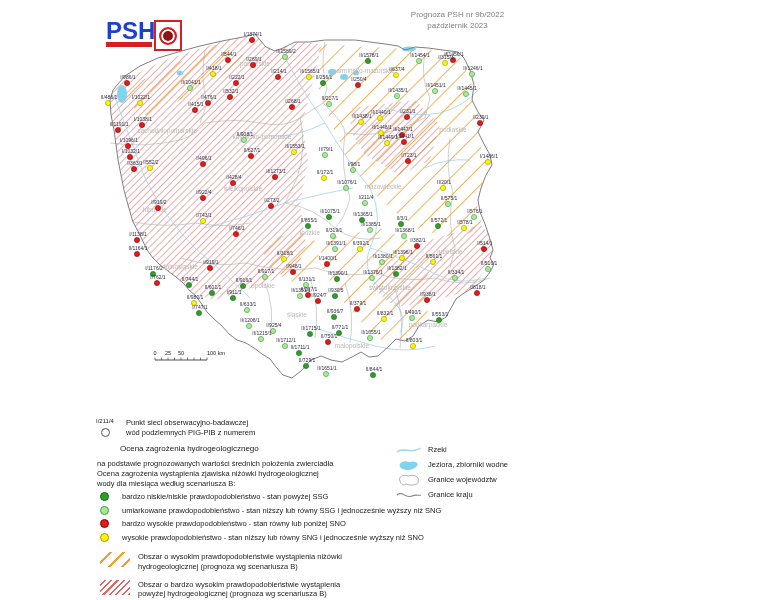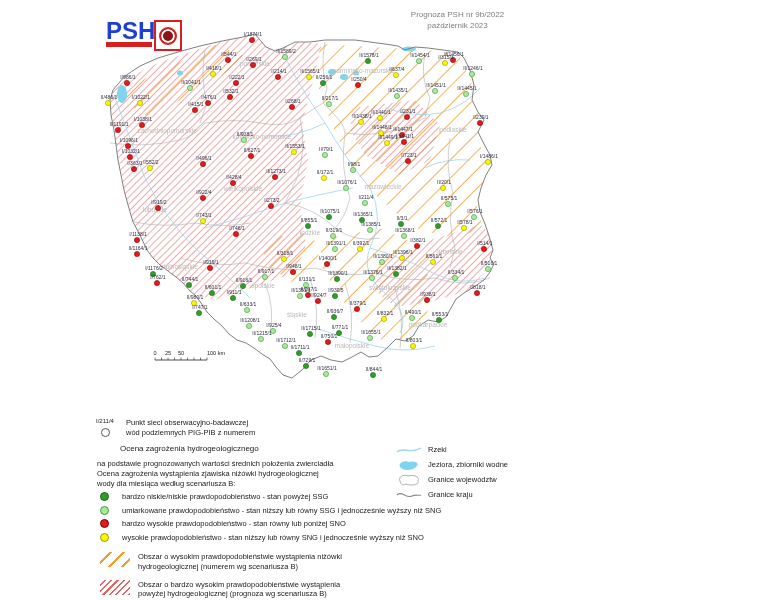--- a/index.html
+++ b/index.html
@@ -450,21 +450,21 @@
       <span class="level-dot dot-h"></span>
       <span>wysokie prawdopodobieństwo - stan niższy lub równy SNG i jednocześnie wyższy niż SNO</span>
     </div>
   </div>
 
   <div class="lg" id="lg-areas">
     <div class="area-row">
       <span class="area-swatch swatch-orange"></span>
       <span class="area-text">
         <span>Obszar o wysokim prawdopodobieństwie wystąpienia niżówki</span><br>
-        <span>hydrogeologicznej (numerem wg scenariusza B)</span>
+        <span>hydrogeologicznej (prognoza wg scenariusza B)</span>
       </span>
     </div>
     <div class="area-row">
       <span class="area-swatch swatch-red"></span>
       <span class="area-text">
         <span>Obszar o bardzo wysokim prawdopodobieństwie wystąpienia</span><br>
         <span>powyżej hydrogeologicznej (prognoza wg scenariusza B)</span>
       </span>
     </div>
   </div>

